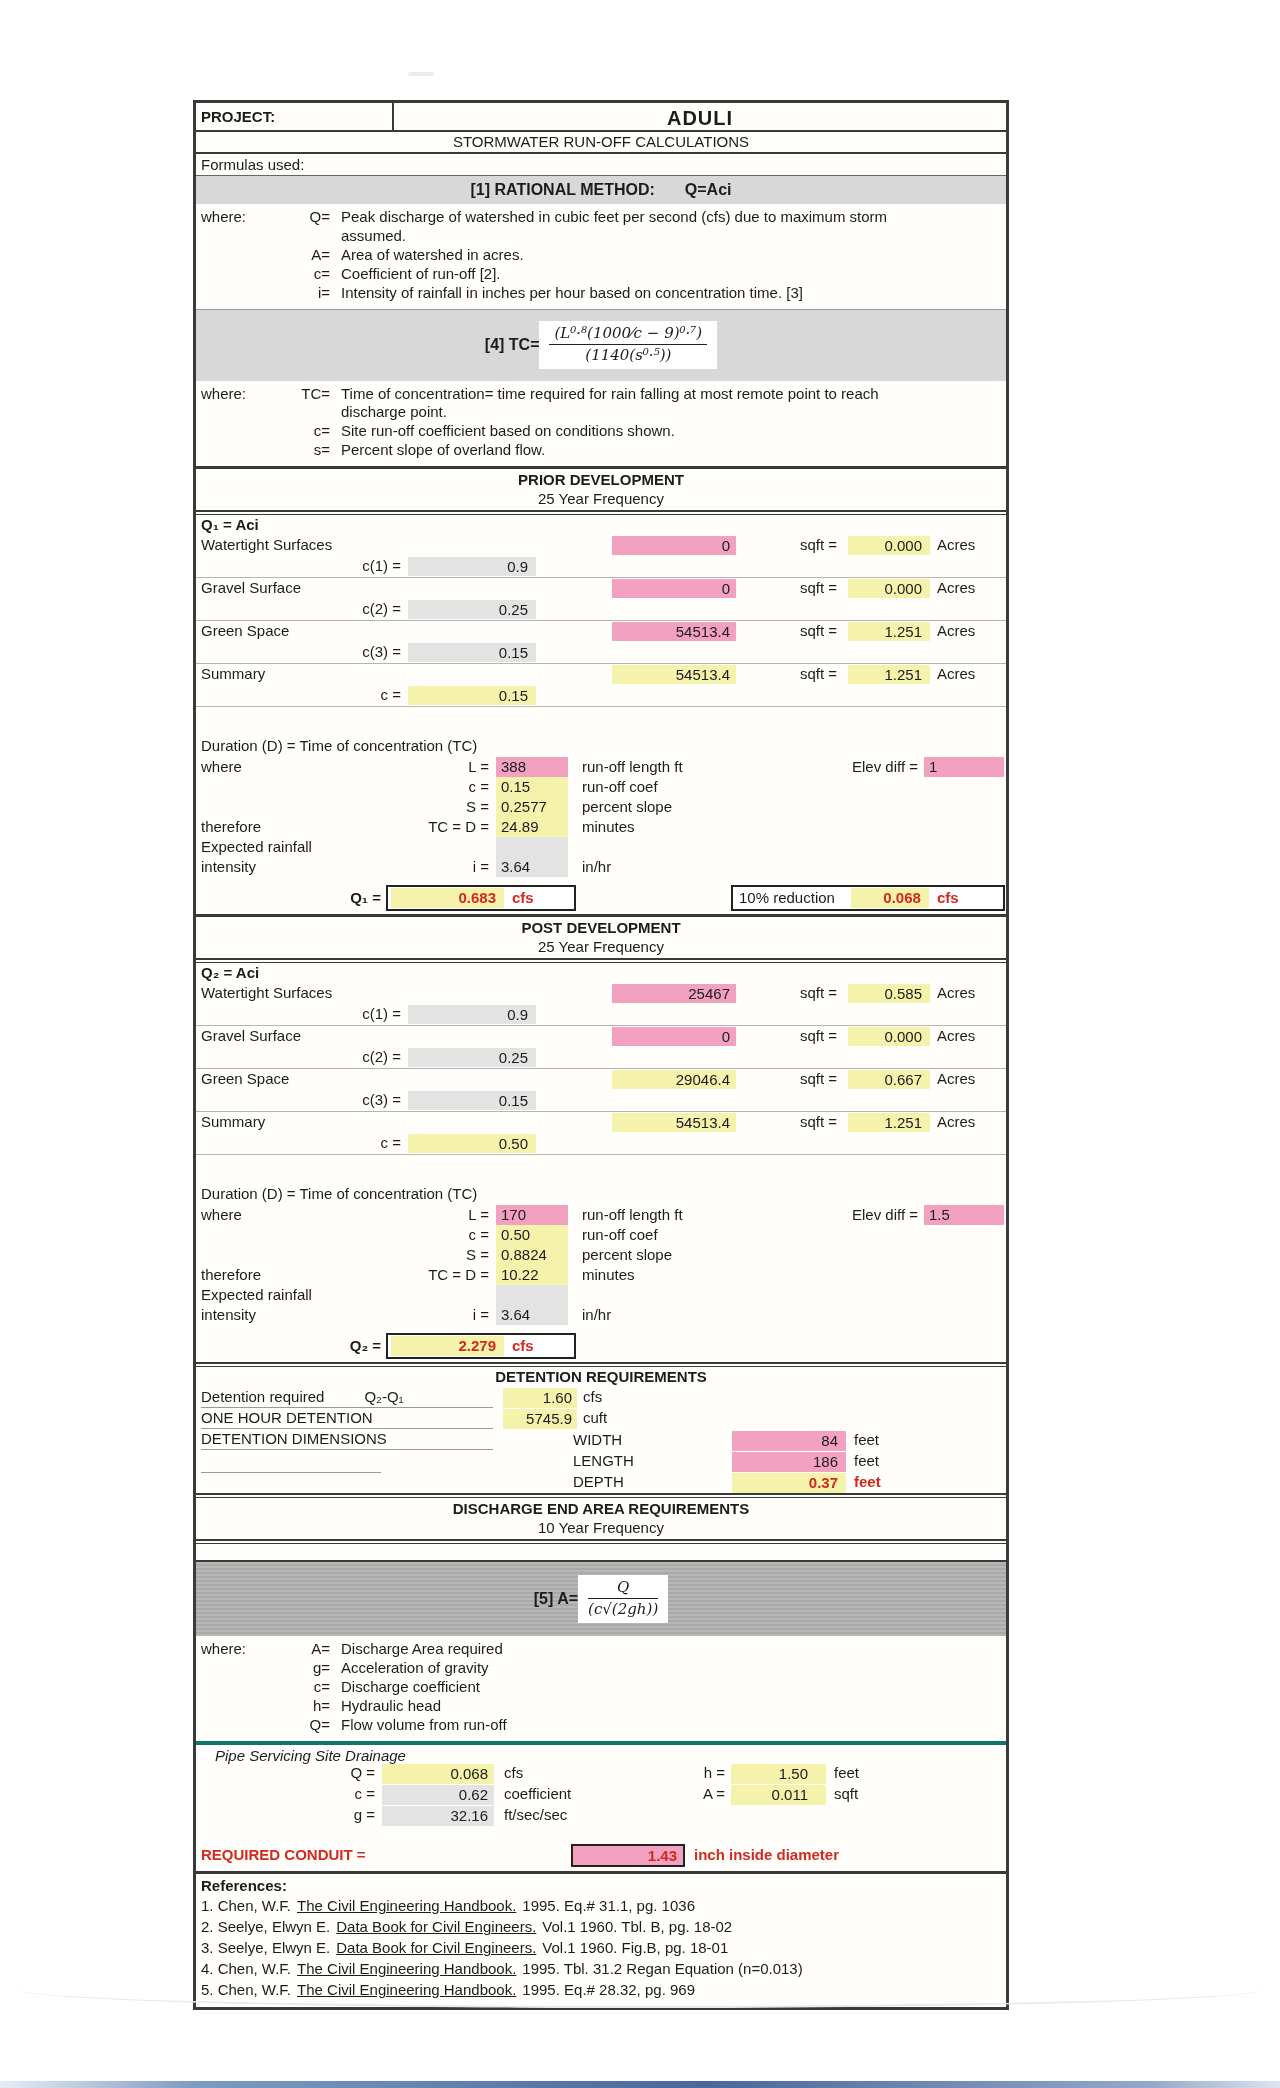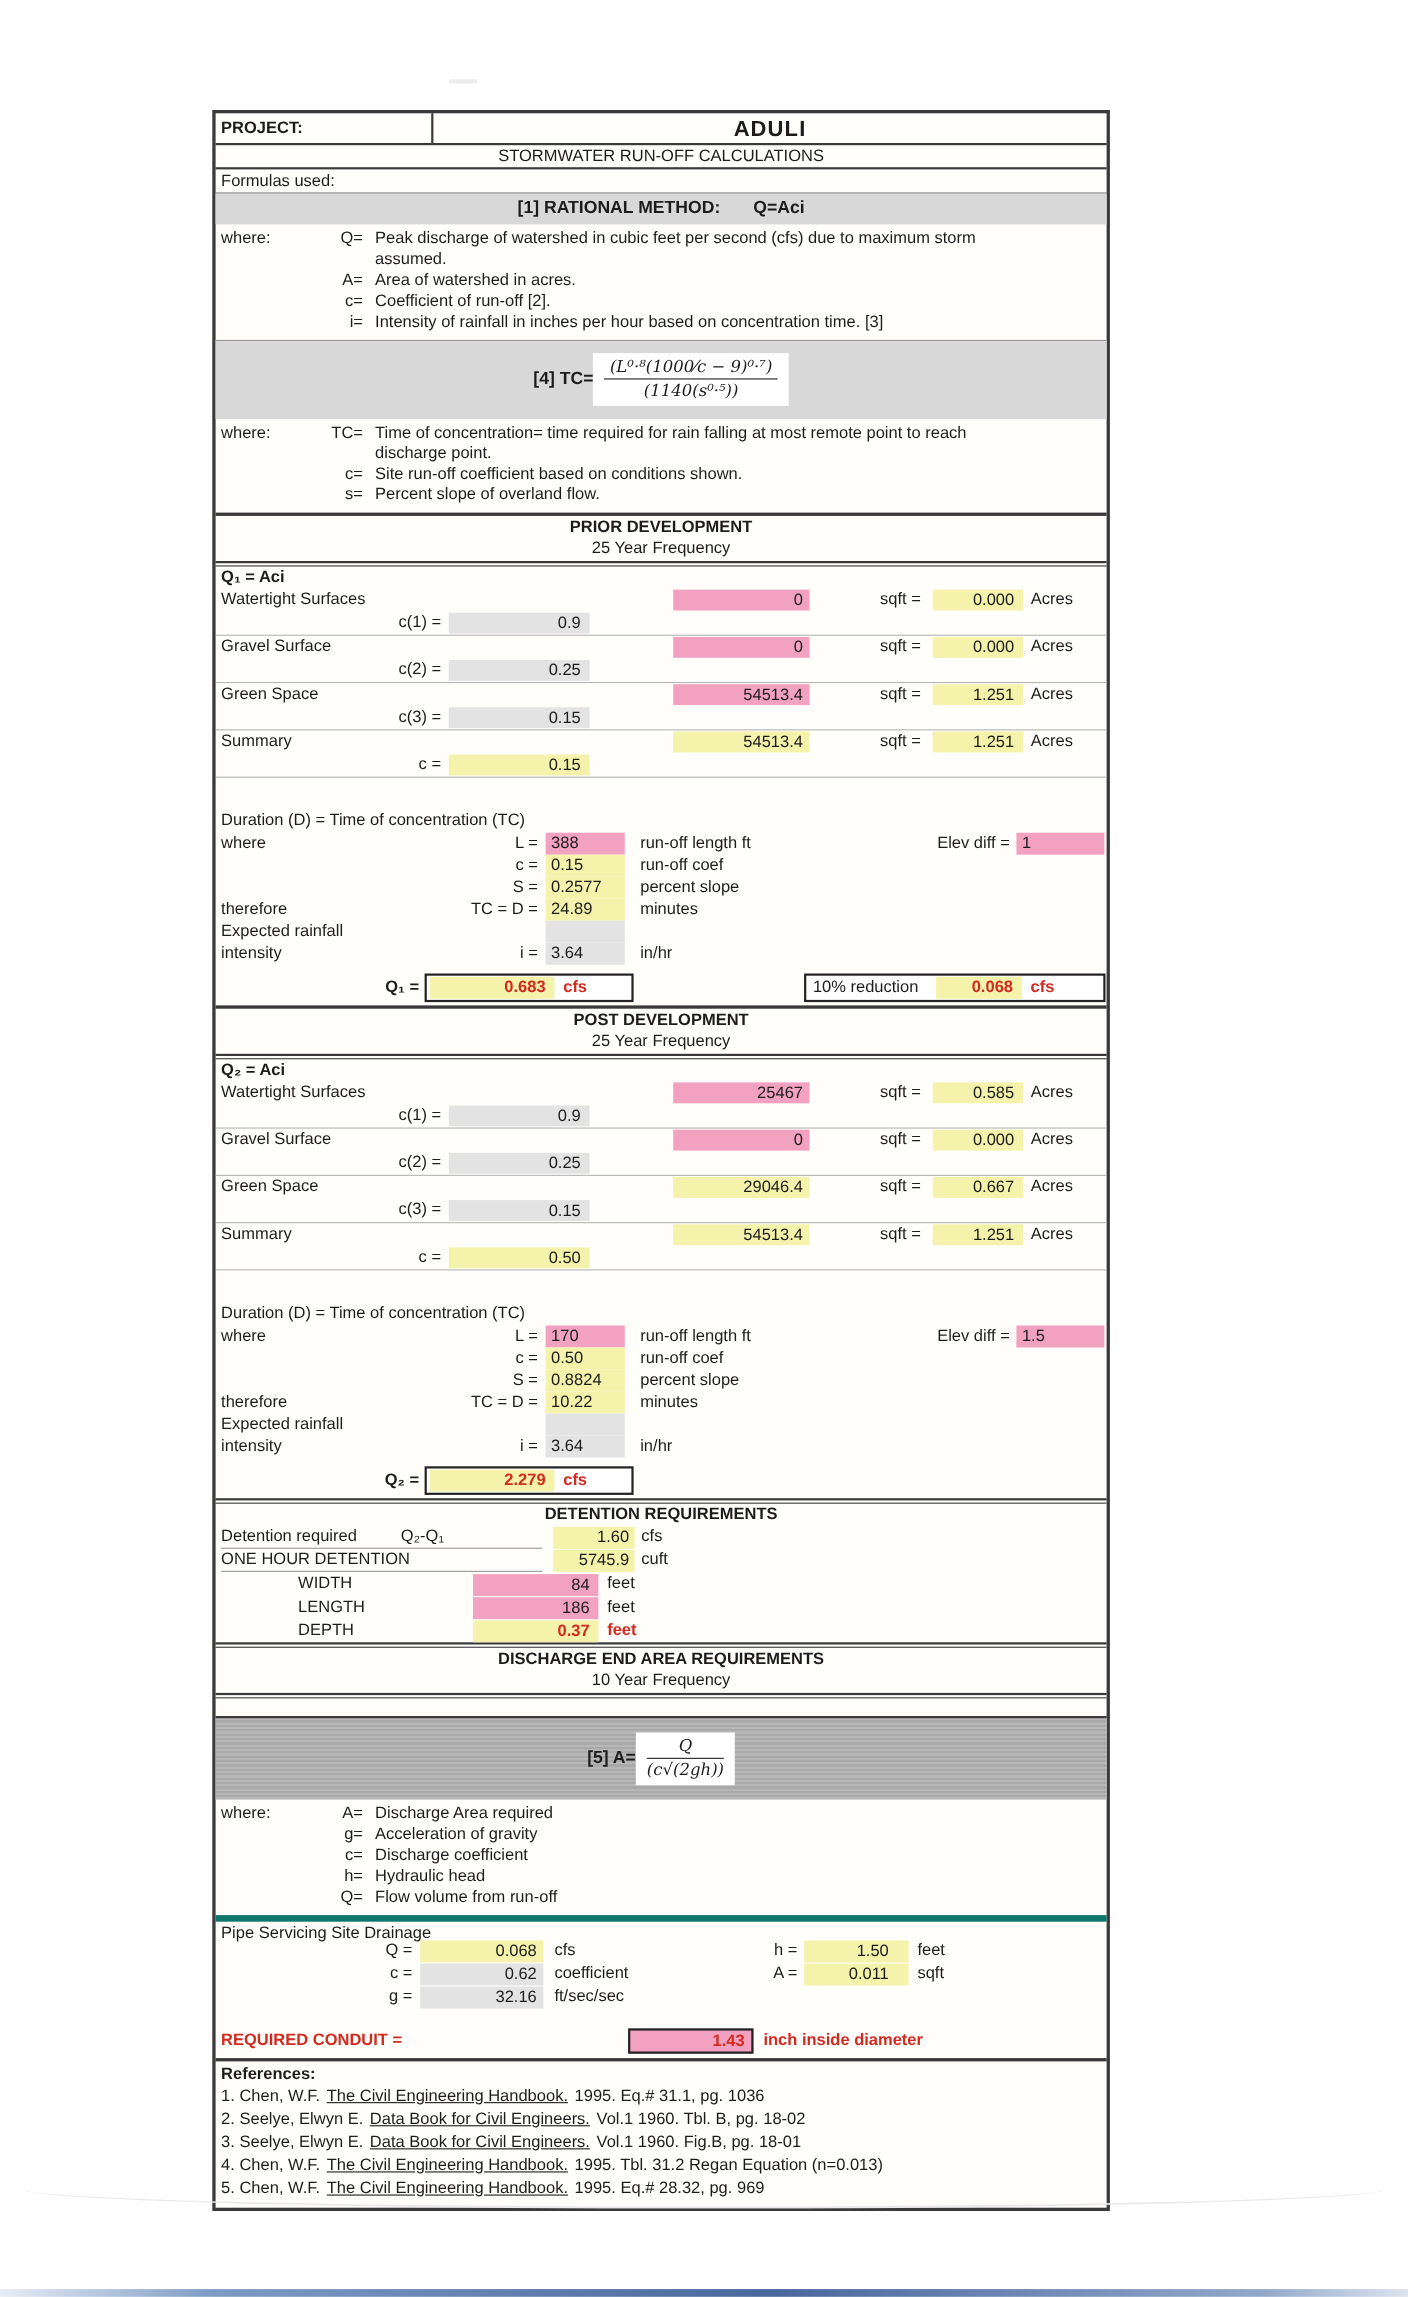--- a/index.html
+++ b/index.html
@@ -97,21 +97,21 @@
   .det-extra { margin-top:22px; margin-left:5px; width:180px; border-bottom:1px solid #999; height:1px; }
   .dims { display:flex; flex-direction:column; }
   .dim-line { display:flex; align-items:center; height:21px; }
   .dim-name { margin-left:75px; width:159px; }
   .dim-val { width:114px; text-align:right; padding-right:8px; height:20px; line-height:20px; }
   .dim-unit { margin-left:8px; }
 
   .white-gap { height:16px; }
 
   
-  .pipe-title { border-top:6px solid #0f766e; padding:2px 0 0 5px; height:22px; }
+  .pipe-title { border-top:4px solid #0f766e; padding:2px 0 0 19px; height:22px;font-style:italic; }
   .pipe-row { display:flex; align-items:center; height:21px; }
   .pipe-sym { width:186px; text-align:right; padding-right:7px; }
   .pipe-val { width:112px; text-align:right; padding-right:6px; height:20px; line-height:20px; }
   .pipe-unit { margin-left:10px; }
   .pipe-right { margin-left:auto; display:flex; align-items:center; width:330px; }
   .pipe-rsym { width:55px; text-align:right; padding-right:6px; }
   .pipe-rval { width:95px; text-align:right; padding-right:18px; height:20px; line-height:20px; }
   .pipe-runit { margin-left:8px; }
 
   .conduit-row { display:flex; align-items:center; border-bottom:3px solid #3a3a3a; padding:2px 0 4px; margin-top:16px; }
@@ -439,20 +439,26 @@
     <div class="det-unit">cfs</div>
   </div>
   <div class="det-row">
     <div class="det-label">
       <span>ONE HOUR DETENTION</span>
     </div>
     <div class="det-val yellow">5745.9</div>
     <div class="det-unit">cuft</div>
   </div>
   <div class="det-row">
+    <div class="det-labelcol">
+      <div class="det-label">
+        <span>DETENTION DIMENSIONS</span>
+      </div>
+      <div class="det-extra"></div>
+    </div>
     <div class="dims">
       <div class="dim-line">
         <div class="dim-name">WIDTH</div>
         <div class="dim-val pink">84</div>
         <div class="dim-unit">feet</div>
       </div>
       <div class="dim-line">
         <div class="dim-name">LENGTH</div>
         <div class="dim-val pink">186</div>
         <div class="dim-unit">feet</div>

